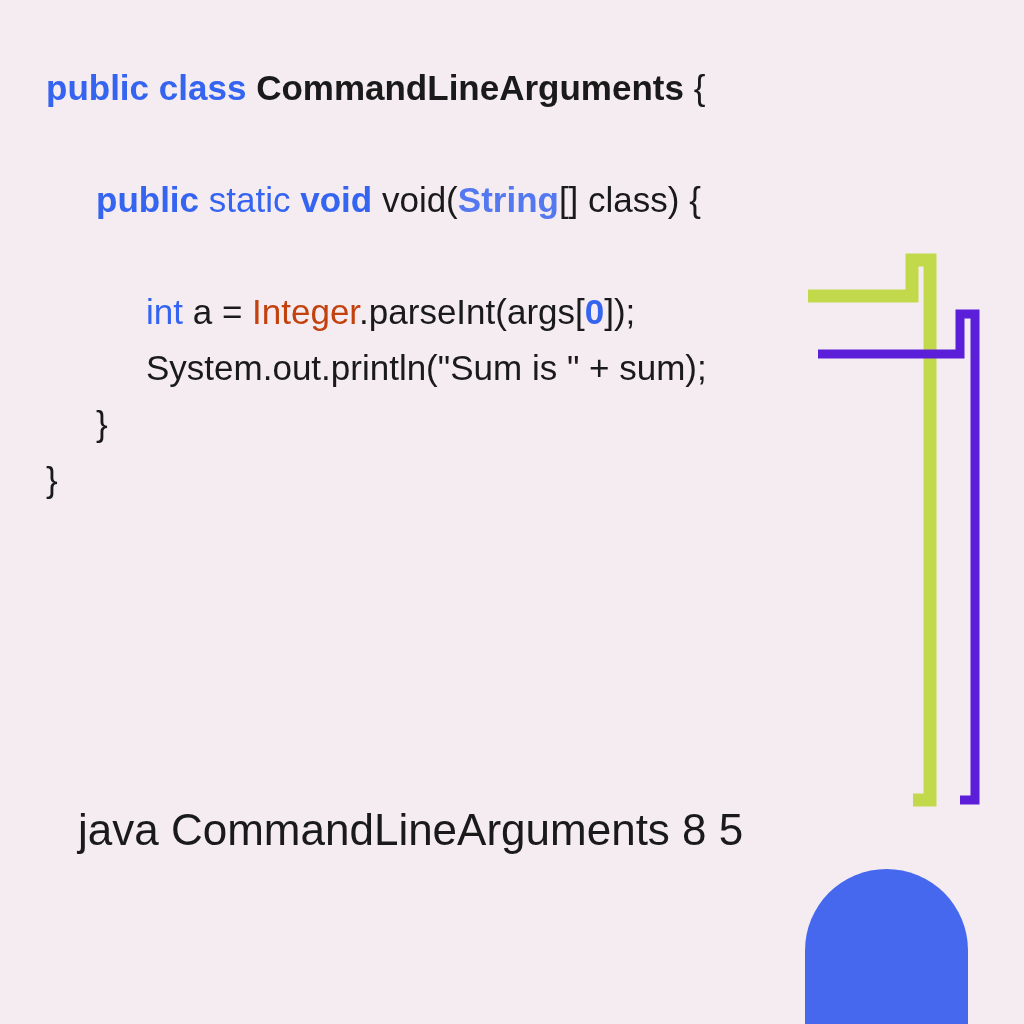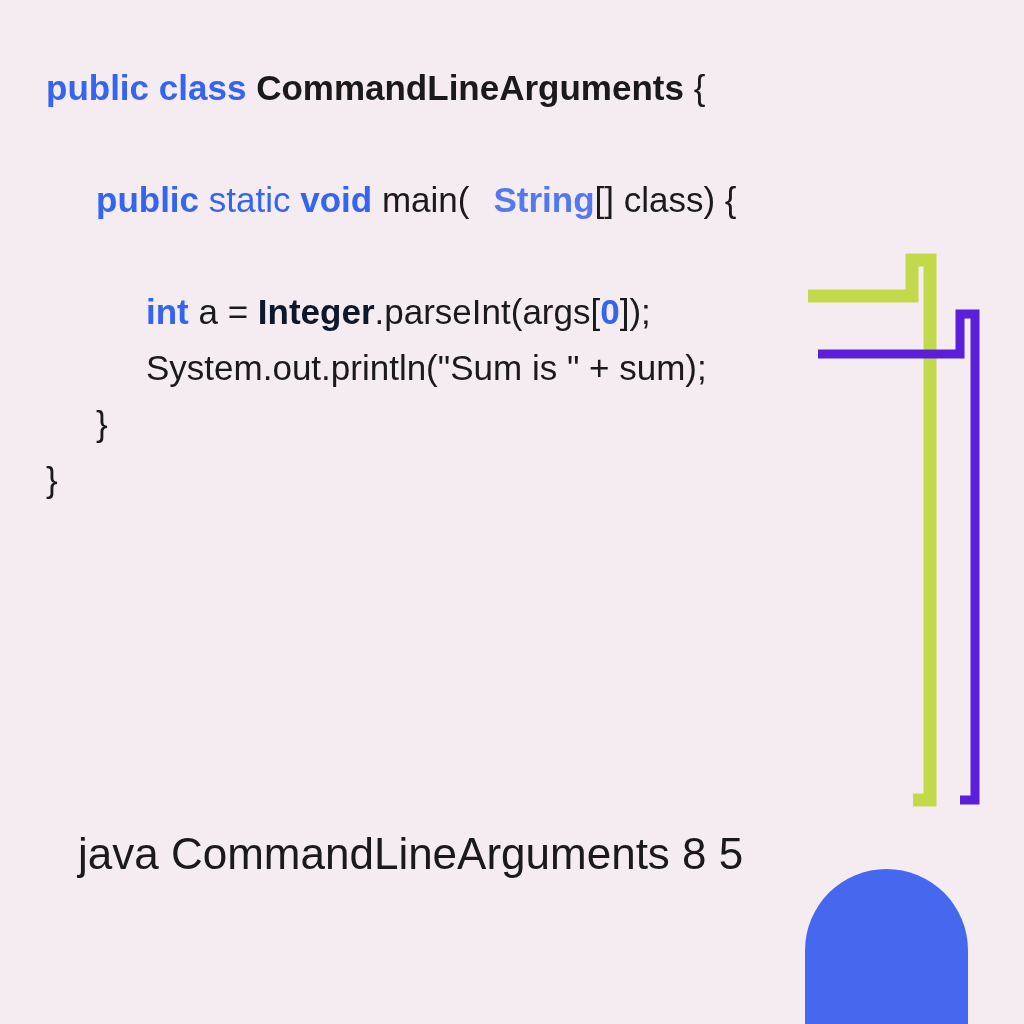--- a/index.html
+++ b/index.html
@@ -21,40 +21,39 @@
       left: 46px;
       font-size: 35px;
       line-height: 1.6;
       color: #1a1a1a;
       font-weight: 400;
     }
     .kw-public { color: #3464f0; font-weight: 700; }
     .kw-class { color: #3464f0; font-weight: 700; }
     .kw-static { color: #3464f0; font-weight: 400; }
     .kw-void { color: #3464f0; font-weight: 700; }
-    .kw-int { color: #3464f0; font-weight: 700; }
-    .type-integer { color: #0f172a; font-weight: 700; }
-    .type-string { color: #5478f0; font-weight: 700; margin-left: 24px; }
+    .kw-int { color: #3464f0; font-weight: 400; }
+    .type-integer { color: #c2410c; font-weight: 400; }
+    .type-string { color: #5478f0; font-weight: 700; }
     .class-name { color: #1a1a1a; font-weight: 700; }
     .num { color: #3464f0; font-weight: 700; }
     .plain { color: #1a1a1a; }
     .indent1 { padding-left: 50px; display: inline-block; }
     .indent2 { padding-left: 100px; display: inline-block; }
     .line { display: block; white-space: nowrap; }
     .blank-line { height: 56px; }
     
     .command-line {
       position: absolute;
       top: 805px;
       left: 78px;
       font-size: 44px;
       color: #1a1a1a;
       font-weight: 400;
       white-space: nowrap;
-      margin-top: 24px;
     }
     
     .blue-shape {
       position: absolute;
       bottom: -10px;
       right: 56px;
       width: 163px;
       height: 165px;
       background: #4568ee;
       border-radius: 82px 82px 0 0;
@@ -71,21 +70,21 @@
   </style>
 </head>
 <body>
 
 <div class="code-block">
   <span class="line">
     <span class="kw-public">public</span><span class="plain"> </span><span class="kw-class">class</span><span class="plain"> </span><span class="class-name">CommandLineArguments</span><span class="plain"> {</span>
   </span>
   <div class="blank-line"></div>
   <span class="line">
-    <span class="indent1"><span class="kw-public">public</span><span class="plain"> </span><span class="kw-static">static</span><span class="plain"> </span><span class="kw-void">void</span><span class="plain"> main(</span><span class="type-string">String</span><span class="plain">[] class) {</span></span>
+    <span class="indent1"><span class="kw-public">public</span><span class="plain"> </span><span class="kw-static">static</span><span class="plain"> </span><span class="kw-void">void</span><span class="plain"> void(</span><span class="type-string">String</span><span class="plain">[] class) {</span></span>
   </span>
   <div class="blank-line"></div>
   <span class="line">
     <span class="indent2"><span class="kw-int">int</span><span class="plain"> a = </span><span class="type-integer">Integer</span><span class="plain">.parseInt(args[</span><span class="num">0</span><span class="plain">]);</span></span>
   </span>
   <span class="line">
     <span class="indent2"><span class="plain">System.out.println("Sum is " + sum);</span></span>
   </span>
   <span class="line">
     <span class="indent1"><span class="plain">}</span></span>

